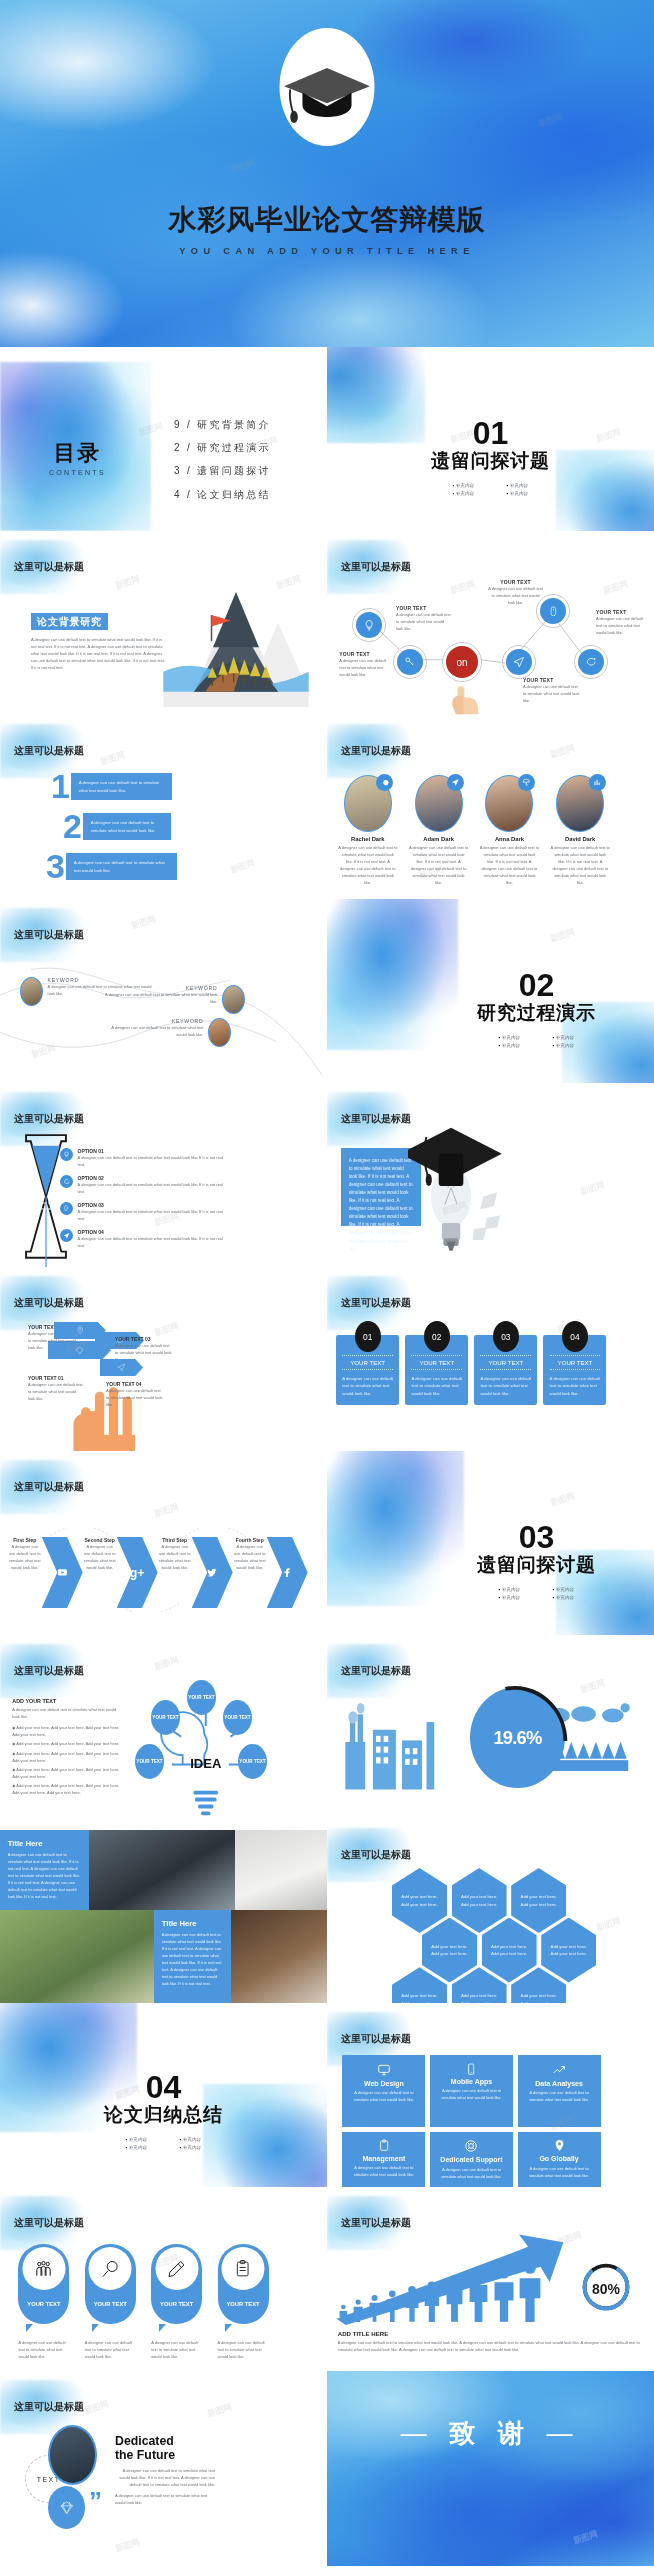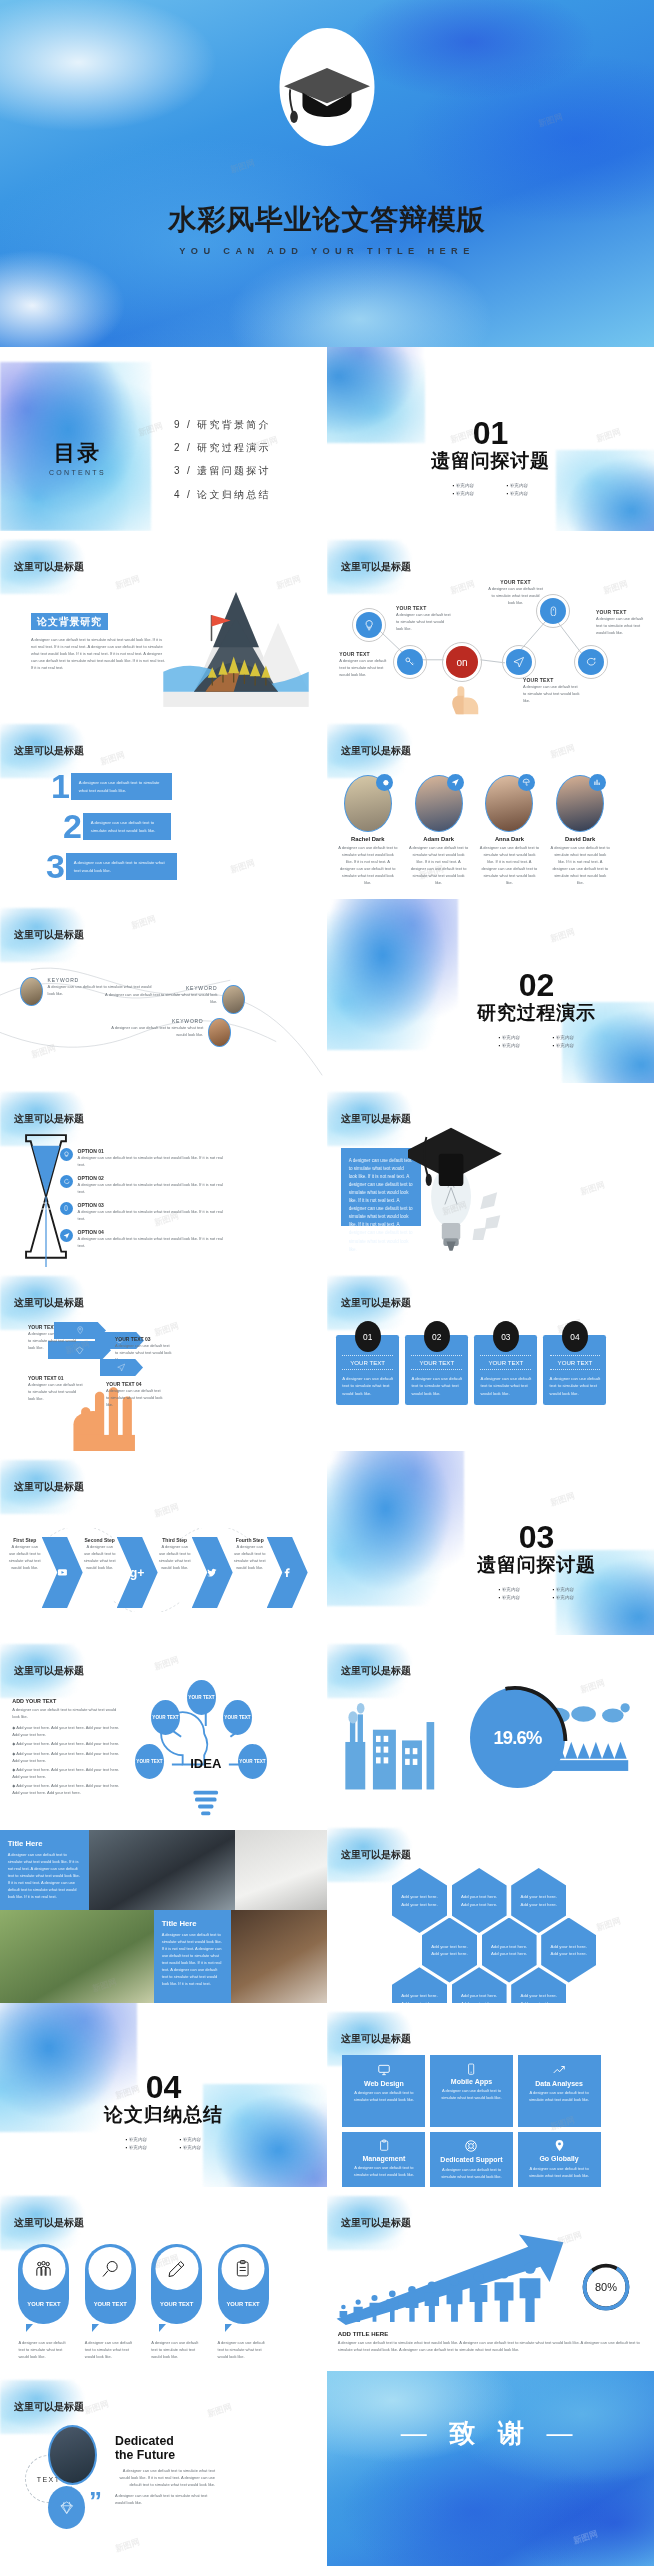--- a/index.html
+++ b/index.html
@@ -1115,21 +1115,21 @@
         <svg width="24" height="60" viewBox="0 0 31 78" fill="#4b96dd">
             <circle cx="15.5" cy="8" r="7.4"></circle>
             <path d="M2 21h27v26h-7.5v31h-12V47H2z"></path>
           </svg>
       </div>
       <div style="position:absolute;left:253px;top:74px;width:52px;height:52px;">
         <svg width="52" height="52" viewBox="0 0 68 68">
           <circle cx="34" cy="34" r="28" fill="none" stroke="#1b1b1b" stroke-width="5"></circle>
           <circle cx="34" cy="34" r="28" fill="none" stroke="#4b96dd" stroke-width="5" stroke-dasharray="141 35" transform="rotate(-60 34 34)"></circle>
         </svg>
-        <span style="position:absolute;left:0;right:0;top:20px;text-align:center;font-size:11px;font-weight:400;color:#1b1b1b;">80%</span>
+        <span style="position:absolute;left:0;right:0;top:20px;text-align:center;font-size:14px;font-weight:700;color:#1b1b1b;">80%</span>
       </div>
       <div style="position:absolute;left:10.8px;top:143px;width:303px;">
         <div style="font-size:6.1px;font-weight:700;color:#1b1b1b;">ADD TITLE HERE</div>
         <div class="lorem" style="margin-top:1.5px;">A designer can use default text to simulate what text would look like. A designer can use default text to simulate what text would look like. A designer can use default text to simulate what text would look like. A designer can use default text to simulate what text would look like.</div>
       </div>
       <div class="mark" style="left:230px;top:46px;">新图网</div>
     </div>
   </div>
 
   <div class="row">

